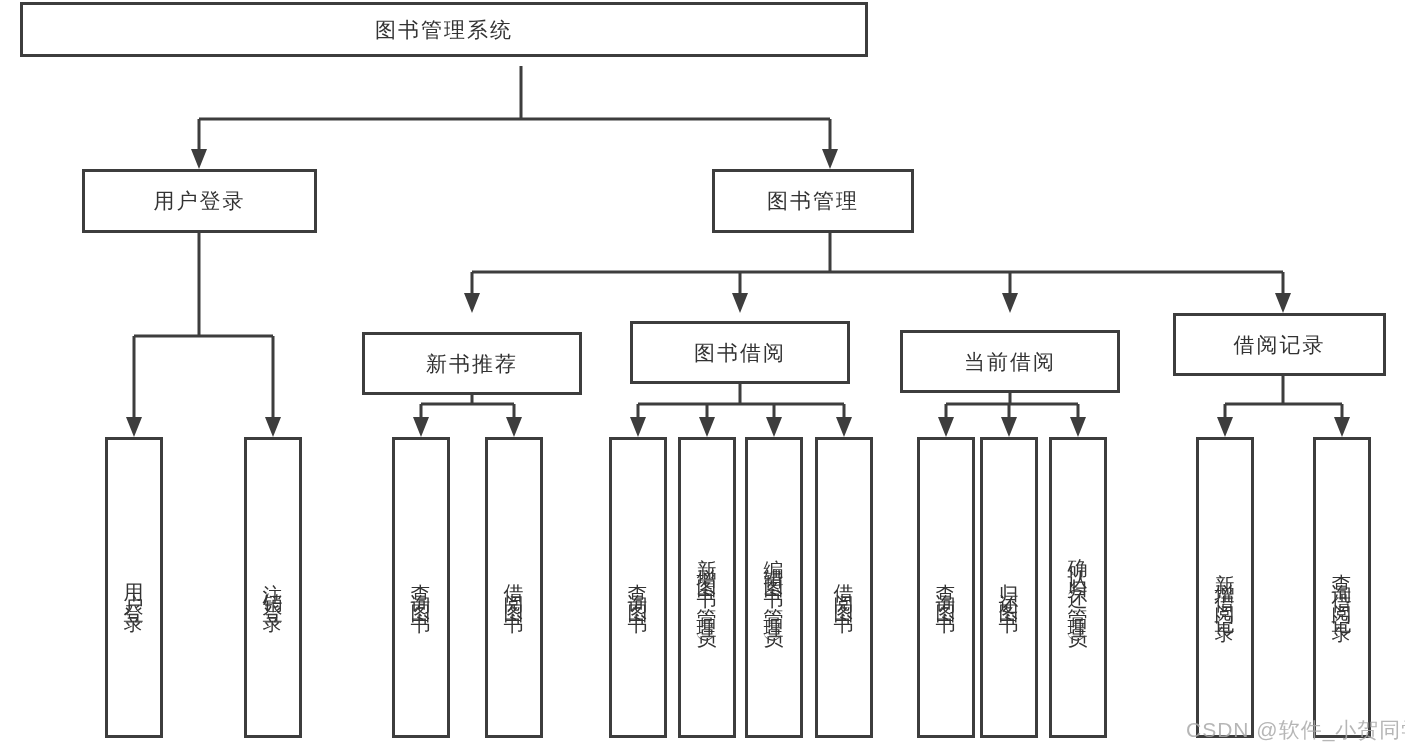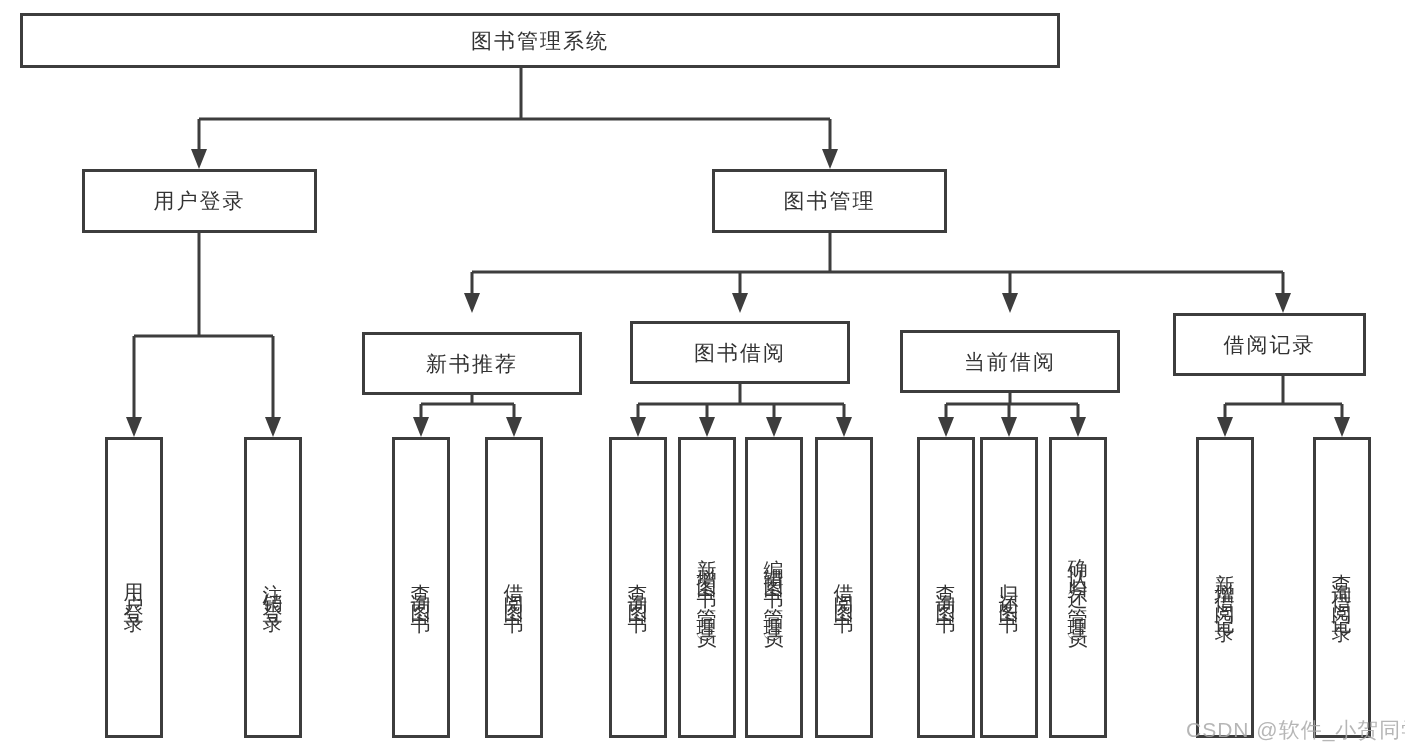--- a/index.html
+++ b/index.html
@@ -67,29 +67,29 @@
 
     <path fill="#3d3d3d" stroke="none" d="M191 149 L207 149 L199 169 Z M822 149 L838 149 L830 169 Z
          M464 293 L480 293 L472 313 Z M732 293 L748 293 L740 313 Z M1002 293 L1018 293 L1010 313 Z M1275 293 L1291 293 L1283 313 Z
          M126 417 L142 417 L134 437 Z M265 417 L281 417 L273 437 Z
          M413 417 L429 417 L421 437 Z M506 417 L522 417 L514 437 Z
          M630 417 L646 417 L638 437 Z M699 417 L715 417 L707 437 Z M766 417 L782 417 L774 437 Z M836 417 L852 417 L844 437 Z
          M938 417 L954 417 L946 437 Z M1001 417 L1017 417 L1009 437 Z M1070 417 L1086 417 L1078 437 Z
          M1217 417 L1233 417 L1225 437 Z M1334 417 L1350 417 L1342 437 Z"></path>
   </svg>
 
-  <div class="box" style="left:20px; top:13px; width:1040px; height:55px;">图书管理系统</div>
+  <div class="box" style="left:20px; top:2px; width:848px; height:55px;">图书管理系统</div>
 
   <div class="box" style="left:82px; top:169px; width:235px; height:64px;">用户登录</div>
-  <div class="box" style="left:712px; top:169px; width:235px; height:64px;">图书管理</div>
+  <div class="box" style="left:712px; top:169px; width:202px; height:64px;">图书管理</div>
 
   <div class="box" style="left:362px; top:313px; width:220px; height:63px;margin-top:19px;">新书推荐</div>
   <div class="box" style="left:630px; top:321px; width:220px; height:63px;">图书借阅</div>
   <div class="box" style="left:900px; top:330px; width:220px; height:63px;">当前借阅</div>
-  <div class="box" style="left:1173px; top:313px; width:193px; height:63px;">借阅记录</div>
+  <div class="box" style="left:1173px; top:313px; width:213px; height:63px;">借阅记录</div>
 
   <div class="box vbox" style="left:105px; top:437px; width:58px; height:301px;">用户登录</div>
   <div class="box vbox" style="left:244px; top:437px; width:58px; height:301px;">注销登录</div>
 
   <div class="box vbox" style="left:392px; top:437px; width:58px; height:301px;">查询图书</div>
   <div class="box vbox" style="left:485px; top:437px; width:58px; height:301px;">借阅图书</div>
 
   <div class="box vbox" style="left:609px; top:437px; width:58px; height:301px;">查询图书</div>
   <div class="box vbox" style="left:678px; top:437px; width:58px; height:301px;">新增图书（管理员）</div>
   <div class="box vbox" style="left:745px; top:437px; width:58px; height:301px;">编辑图书（管理员）</div>

